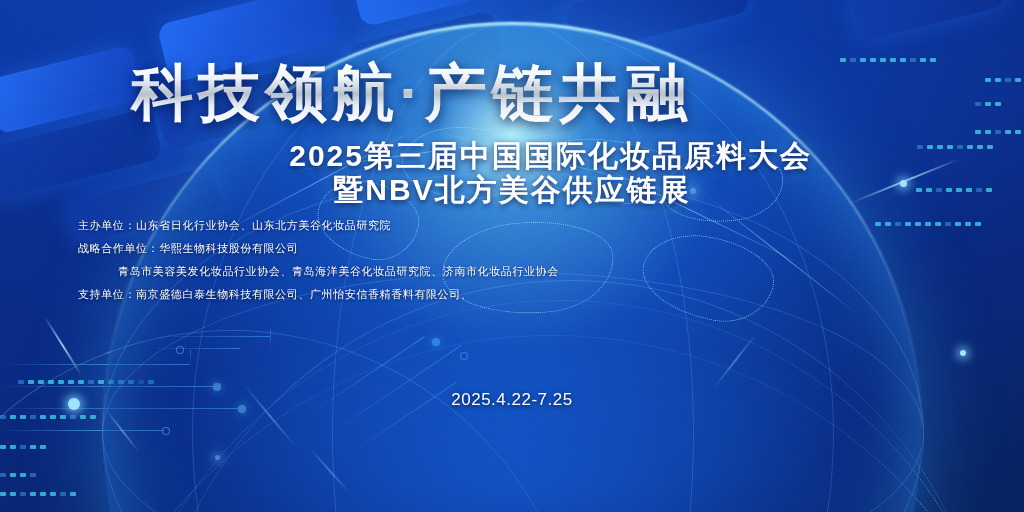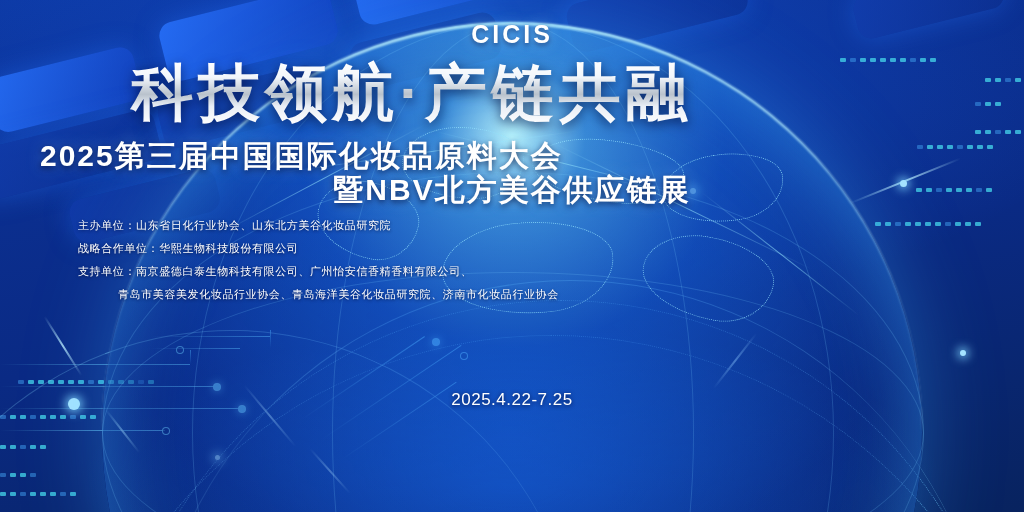--- a/index.html
+++ b/index.html
@@ -71,23 +71,23 @@
          font-size:25px;font-weight:bold;letter-spacing:3px;color:#fff;
          text-shadow:0 0 14px rgba(140,210,255,.8),0 2px 5px rgba(0,10,60,.7);}
 
   .headline{position:absolute;top:60px;left:0;width:824px;text-align:center;
             font-size:62px;font-weight:bold;letter-spacing:5px;line-height:1.06;
             background:linear-gradient(180deg,#ffffff 0%,#f2f6fb 26%,#b9c2cc 52%,#e9eef5 70%,#ffffff 100%);
             -webkit-background-clip:text;background-clip:text;color:transparent;
             -webkit-text-fill-color:transparent;
             filter:drop-shadow(0 3px 6px rgba(2,14,60,.75));}
 
-  .sub1{position:absolute;top:136px;left:0;width:812px;text-align:left;
+  .sub1{position:absolute;top:136px;left:0;width:812px;text-align:right;
         font-size:30px;font-weight:bold;letter-spacing:2px;color:#fff;
-        text-shadow:0 2px 6px rgba(2,14,60,.8),0 0 16px rgba(120,190,255,.45);margin-left:40px;}
+        text-shadow:0 2px 6px rgba(2,14,60,.8),0 0 16px rgba(120,190,255,.45);}
   .sub2{position:absolute;top:170px;left:0;width:1024px;text-align:center;
         font-size:30px;font-weight:bold;letter-spacing:2px;color:#fff;
         text-shadow:0 2px 6px rgba(2,14,60,.8),0 0 16px rgba(120,190,255,.45);}
 
   .orgs{position:absolute;top:214px;left:78px;width:880px;
         font-family:"Liberation Serif","DejaVu Serif",serif;
         font-size:11px;line-height:23px;color:#ffffff;letter-spacing:.6px;
         text-shadow:0 1px 3px rgba(2,14,60,.85);}
   .orgs .ln{white-space:nowrap;}
   .orgs .ln.indent{padding-left:40px;}
@@ -303,30 +303,29 @@
       <div class="netline" style="left:120px;top:210px;width:230px;transform:rotate(-28deg);"></div>
       <div class="netline" style="left:330px;top:108px;width:250px;transform:rotate(14deg);"></div>
       <div class="netline" style="left:450px;top:120px;width:290px;transform:rotate(26deg);"></div>
       <div class="netline" style="left:180px;top:150px;width:300px;transform:rotate(-8deg);"></div>
       <div class="netline" style="left:600px;top:170px;width:200px;transform:rotate(38deg);"></div>
     </div>
   </div>
 
   <div class="content">
 
-    <div class="brand">CICIS</div>
 
     <div class="headline">科技领航·产链共融</div>
 
     <div class="sub1">2025第三届中国国际化妆品原料大会</div>
     <div class="sub2">暨NBV北方美谷供应链展</div>
 
     <div class="orgs">
       <div class="ln">主办单位：山东省日化行业协会、山东北方美谷化妆品研究院</div>
       <div class="ln">战略合作单位：华熙生物科技股份有限公司</div>
+      <div class="ln indent">青岛市美容美发化妆品行业协会、青岛海洋美谷化妆品研究院、济南市化妆品行业协会</div>
       <div class="ln">支持单位：南京盛德白泰生物科技有限公司、广州怡安信香精香料有限公司、</div>
-      <div class="ln indent">青岛市美容美发化妆品行业协会、青岛海洋美谷化妆品研究院、济南市化妆品行业协会</div>
     </div>
 
     <div class="dates">2025.4.22-7.25</div>
 
   </div>
 </div>
 
 </body></html>

